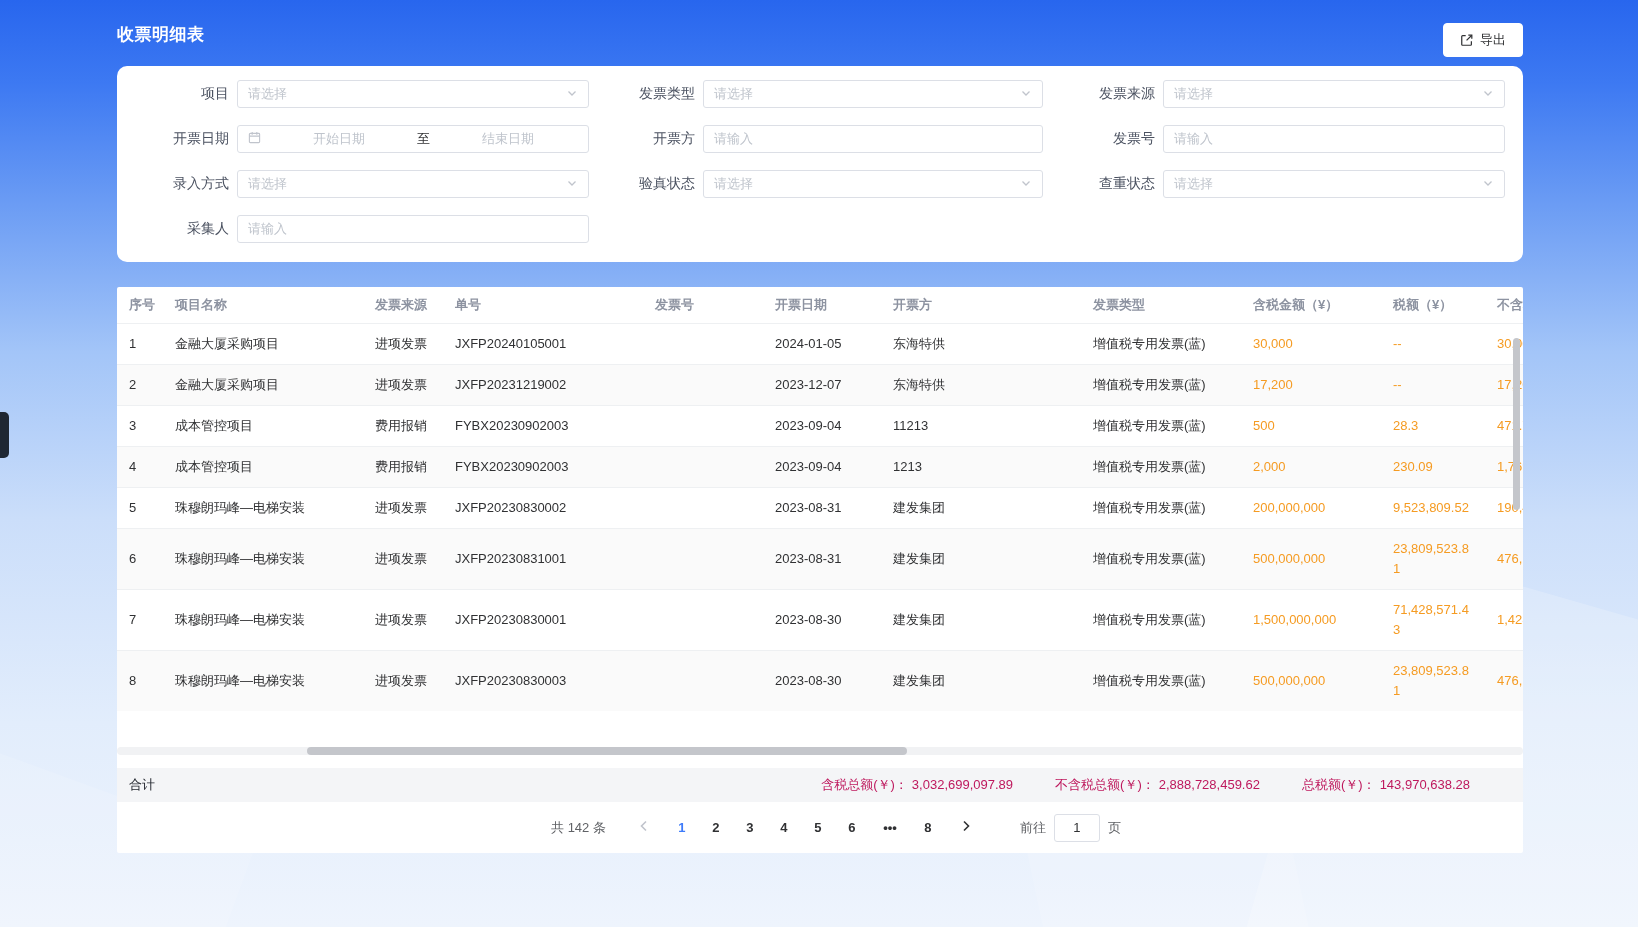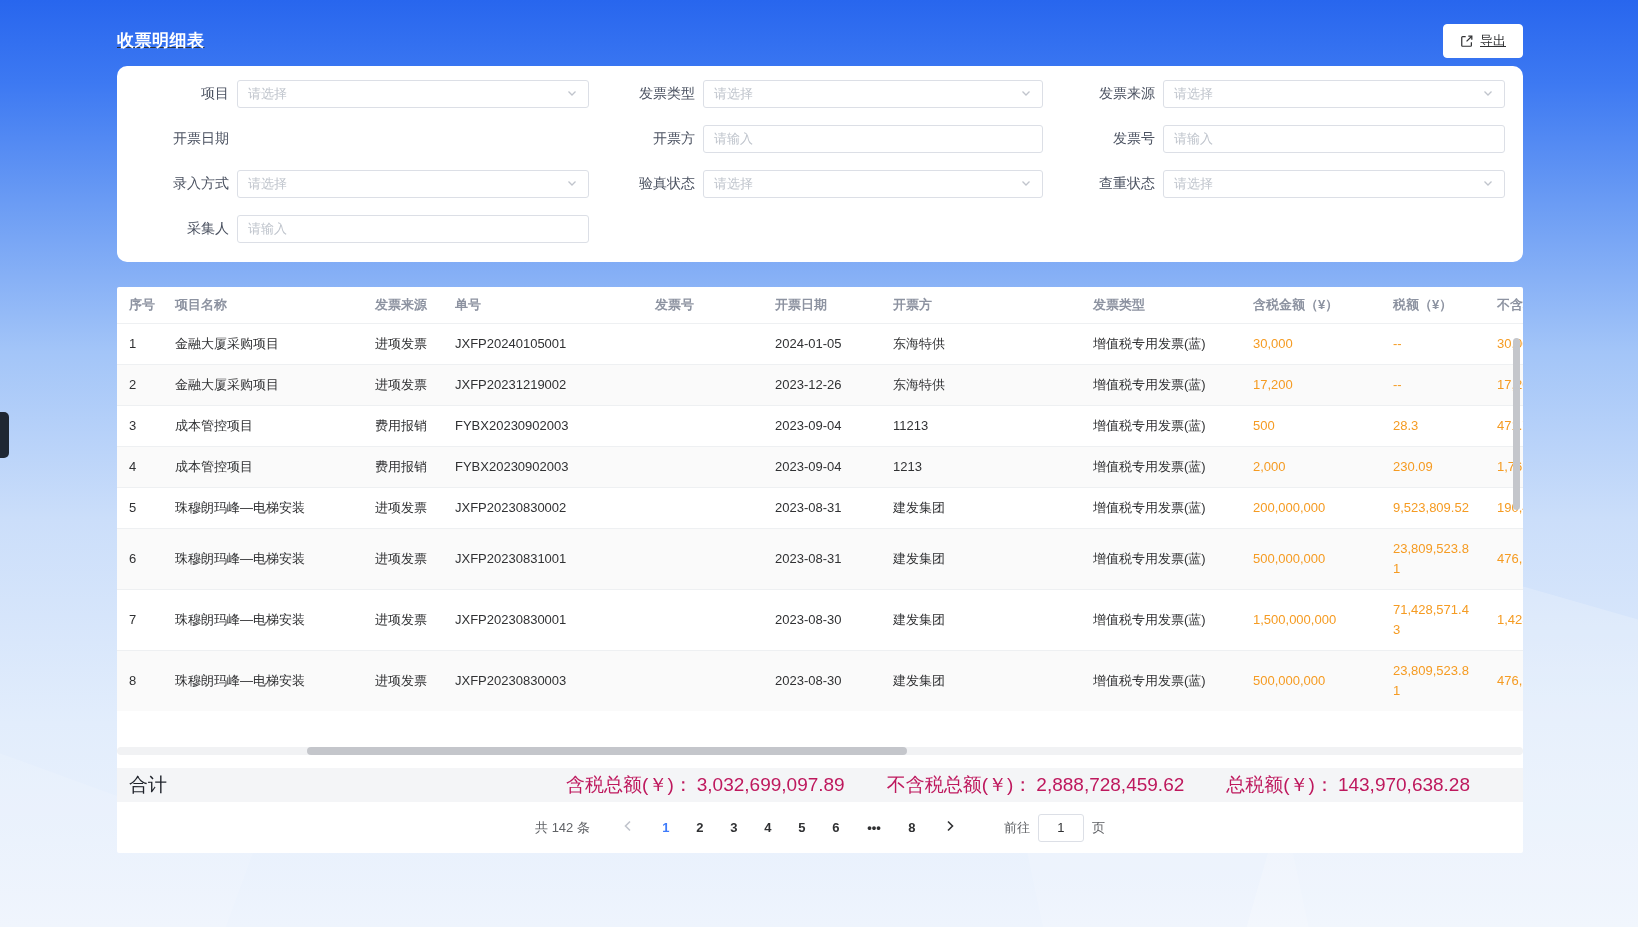--- a/index.html
+++ b/index.html
@@ -13,21 +13,21 @@
   
   .bg-shape { position:absolute; background:rgba(255,255,255,.20); z-index:0; }
   .bg-shape.s1 { width:420px; height:520px; right:-60px; bottom:-180px; transform:rotate(16deg); }
   .bg-shape.s2 { width:260px; height:420px; right:330px; bottom:-220px; transform:rotate(-12deg); background:rgba(255,255,255,.14); }
   .bg-shape.s3 { width:300px; height:260px; left:-80px; bottom:-120px; transform:rotate(20deg); background:rgba(255,255,255,.12); }
 
   .layer { position:relative; z-index:1; }
   .container { width:1406px; margin-left:117px; }
 
   
-  .topbar { display:flex; align-items:center; justify-content:space-between; padding-top:23px; height:58px;text-decoration:underline; }
+  .topbar { display:flex; align-items:flex-start; justify-content:space-between; padding-top:23px; height:58px; }
   .page-title { color:#fff; font-size:17px; font-weight:bold; letter-spacing:.5px; }
   .export-btn { display:flex; align-items:center; gap:6px; background:#fff; border:1px solid #fff; border-radius:4px;
     height:33px; padding:16px 16px; font-size:13px; color:#303133; cursor:pointer; }
   .export-btn svg { display:block; }
 
   
   .filter-card { background:#fff; border-radius:10px; margin-top:8px; padding:14px 17px 19px 20px; }
   .filter-grid { display:flex; gap:26px; }
   .fcol { display:flex; flex-direction:column; gap:17px; }
   .field { display:flex; align-items:center; height:28px; }
@@ -57,28 +57,28 @@
   td.amt { color:#f59b22; }
   td.tax { word-break:break-all; }
 
   
   .hscroll { position:absolute; left:0; top:460px; width:1406px; height:8px; background:#f1f2f4; border-radius:4px; }
   .hscroll .thumb { position:absolute; left:190px; top:0; width:600px; height:8px; background:#c4c6cb; border-radius:4px; }
   .vscroll-thumb { position:absolute; right:3px; top:51px; width:7px; height:172px; background:#c4c6cb; border-radius:4px; }
 
   
   .summary { position:absolute; left:0; top:481px; width:1406px; height:34px; background:#f4f5f7; display:flex; align-items:center;
-    font-size:19px; color:#1d2129; padding:0 53px 0 12px; }
+    font-size:13px; color:#1d2129; padding:0 53px 0 12px; }
   .summary .sum-label { font-weight:normal; }
   .summary .totals { margin-left:auto; display:flex; gap:42px; }
   .summary .t-item span { color:#be185d; }
   .summary .t-item .val { margin-left:4px; }
 
   
-  .pagination { position:absolute; left:0; top:515px; width:1406px; height:51px; display:flex; align-items:center; justify-content:center;
+  .pagination { position:absolute; left:16px; top:515px; width:1406px; height:51px; display:flex; align-items:center; justify-content:center;
     gap:10px; font-size:13px; color:#606266; }
   .pag-total { margin-right:14px; }
   .pbtn { background:none; border:none; min-width:28px; height:28px; display:flex; align-items:center; justify-content:center;
     font-size:13px; font-weight:bold; color:#303133; cursor:pointer; }
   .pbtn.active { color:#3e7bfa; }
   .pbtn.nav { cursor:pointer; }
   .pbtn.disabled { cursor:default; }
   .page-list { display:flex; gap:6px; }
   .goto { display:flex; align-items:center; gap:8px; margin-left:30px; color:#606266; }
   .goto input { width:46px; height:28px; border:1px solid #dcdfe6; border-radius:3px; text-align:center; font-size:13px; color:#303133; }
@@ -121,20 +121,31 @@
               <span class="ph">请选择</span>
               <span class="chev">
                 <svg width="12" height="12" viewBox="0 0 12 12" fill="none" stroke="#c0c4cc" stroke-width="1.3">
                     <path d="M2.5 4.5L6 8l3.5-3.5"></path>
                   </svg>
               </span>
             </div>
           </div>
           <div class="field">
             <label>开票日期</label>
+            <div class="control daterange">
+              <span>
+                <svg width="13" height="13" viewBox="0 0 14 14" fill="none" stroke="#c0c4cc" stroke-width="1.2">
+                  <rect x="1.5" y="2.5" width="11" height="10" rx="1"></rect>
+                    <path d="M4.5 1v3M9.5 1v3M1.5 5.5h11"></path>
+                </svg>
+              </span>
+              <span class="ph start">开始日期</span>
+              <span class="sep">至</span>
+              <span class="ph end">结束日期</span>
+            </div>
           </div>
           <div class="field">
             <label>录入方式</label>
             <div class="control">
               <span class="ph">请选择</span>
               <span class="chev">
                 <svg width="12" height="12" viewBox="0 0 12 12" fill="none" stroke="#c0c4cc" stroke-width="1.3">
                     <path d="M2.5 4.5L6 8l3.5-3.5"></path>
                   </svg>
               </span>
@@ -257,21 +268,21 @@
                 <td class="amt">30,000</td>
                 <td class="amt tax">--</td>
                 <td class="amt">30,000</td>
               </tr>
               <tr class="striped">
                 <td>2</td>
                 <td>金融大厦采购项目</td>
                 <td>进项发票</td>
                 <td>JXFP20231219002</td>
                 <td></td>
-                <td>2023-12-26</td>
+                <td>2023-12-07</td>
                 <td>东海特供</td>
                 <td>增值税专用发票(蓝)</td>
                 <td class="amt">17,200</td>
                 <td class="amt tax">--</td>
                 <td class="amt">17,200</td>
               </tr>
               <tr>
                 <td>3</td>
                 <td>成本管控项目</td>
                 <td>费用报销</td>

